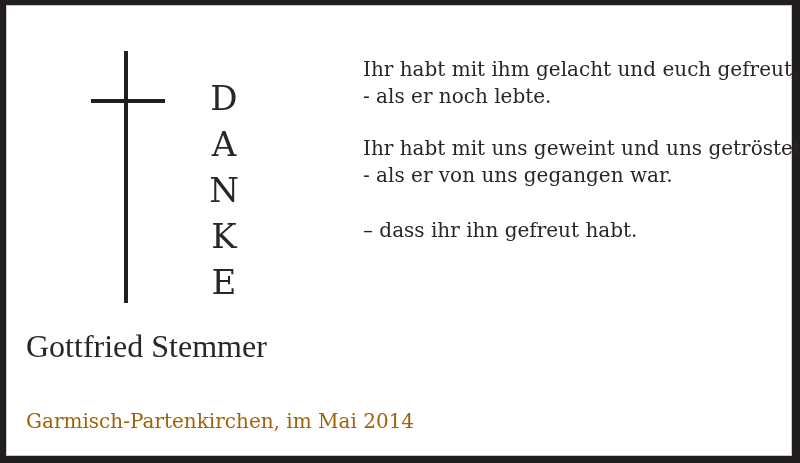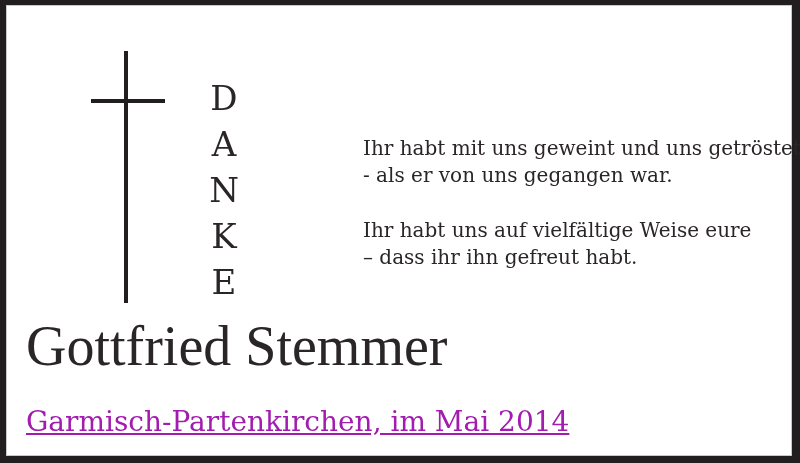--- a/index.html
+++ b/index.html
@@ -57,36 +57,35 @@
     font-family: "DejaVu Serif", serif;
     color: #2a2526;
   }
 
   
   .deceased-name {
     position: absolute;
     left: 20px;
     top: 316px;
     font-family: "Liberation Serif", serif;
-    font-size: 56px;
+    font-size: 32px;
     line-height: 50px;
     white-space: nowrap;
     color: #2a2526;
   }
 
   
   .place-date {
     position: absolute;
     left: 20px;
     top: 403px;
-    font-size: 28px;
+    font-size: 20px;
     line-height: 27px;
     white-space: nowrap;
-    color: #a21caf;
-    text-decoration: underline;
+    color: #a16207;
   }
 
   
   .para {
     position: absolute;
     left: 357px;
     font-size: 20px;
     line-height: 27px;
     white-space: nowrap;
     color: #2a2526;
@@ -125,26 +124,29 @@
     <div class="letter">A</div>
     <div class="letter">N</div>
     <div class="letter">K</div>
     <div class="letter">E</div>
   </div>
 
   <div class="deceased-name">Gottfried Stemmer</div>
 
   <div class="place-date">Garmisch-Partenkirchen, im Mai 2014</div>
 
+  <div class="para para-1">
+    <div>Ihr habt mit ihm gelacht und euch gefreut,</div>
+    <div>- als er noch lebte.</div>
+  </div>
 
   <div class="para para-2">
     <div>Ihr habt mit uns geweint und uns getröstet,</div>
     <div>- als er von uns gegangen war.</div>
   </div>
 
   <div class="para para-3">
-    <div>Ihr habt uns auf vielfältige Weise eure</div>
     <div>– dass ihr ihn gefreut habt.</div>
   </div>
 
 
 
 </div>
 
 </body></html>

